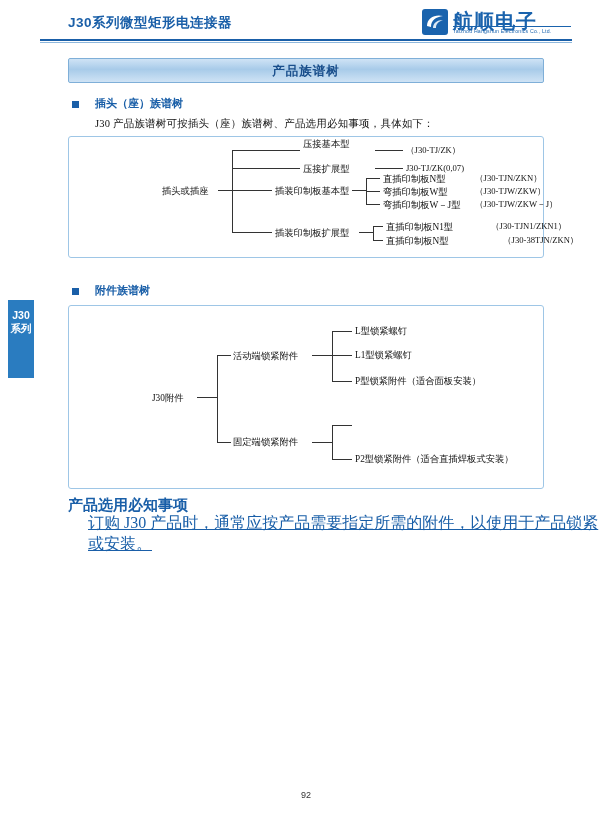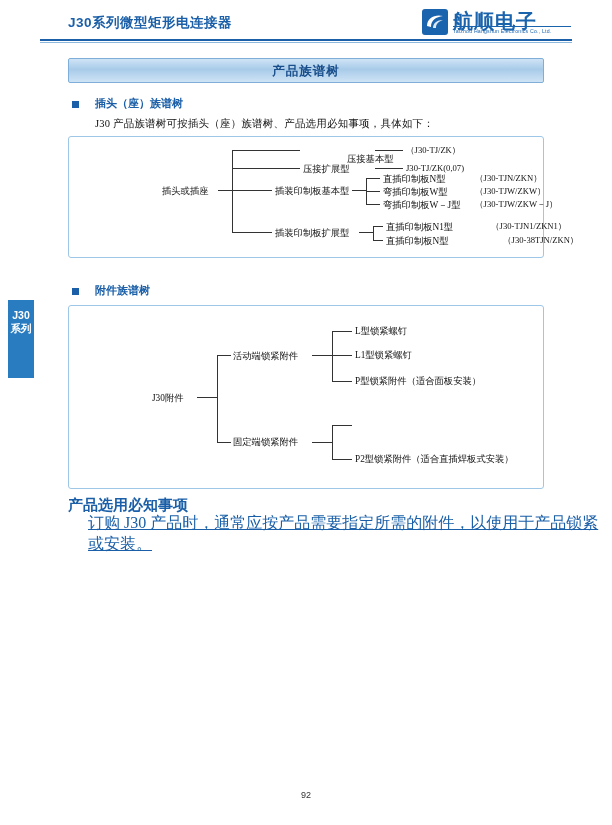--- a/index.html
+++ b/index.html
@@ -257,21 +257,21 @@
 
   <div class="tree-box" style="left:68px; top:136px; width:474px; height:120px;">
 
     <div class="tree-label" style="left:93px; top:48px;">插头或插座</div>
 
     <div class="ln h" style="left:149px; top:53px; width:14px;"></div>
 
     <div class="ln v" style="left:163px; top:13px; height:82px;"></div>
 
     <div class="ln h" style="left:163px; top:13px; width:68px;"></div>
-    <div class="tree-label" style="left:234px; top:16px;margin-left:44px;">压接基本型</div>
+    <div class="tree-label" style="left:234px; top:1px;">压接基本型</div>
     <div class="ln h" style="left:306px; top:13px; width:28px;"></div>
     <div class="tree-label code" style="left:337px; top:8px;">（J30-TJ/ZK）</div>
 
     <div class="ln h" style="left:163px; top:31px; width:68px;"></div>
     <div class="tree-label" style="left:234px; top:26px;">压接扩展型</div>
     <div class="ln h" style="left:306px; top:31px; width:28px;"></div>
     <div class="tree-label code" style="left:337px; top:26px;">J30-TJ/ZK(0,07)</div>
 
     <div class="ln h" style="left:163px; top:53px; width:40px;"></div>
     <div class="tree-label" style="left:206px; top:48px;">插装印制板基本型</div>

